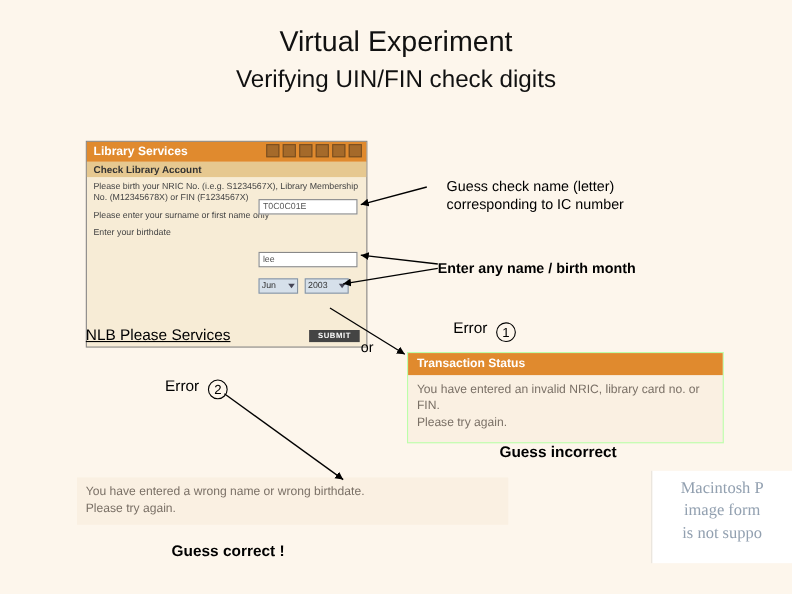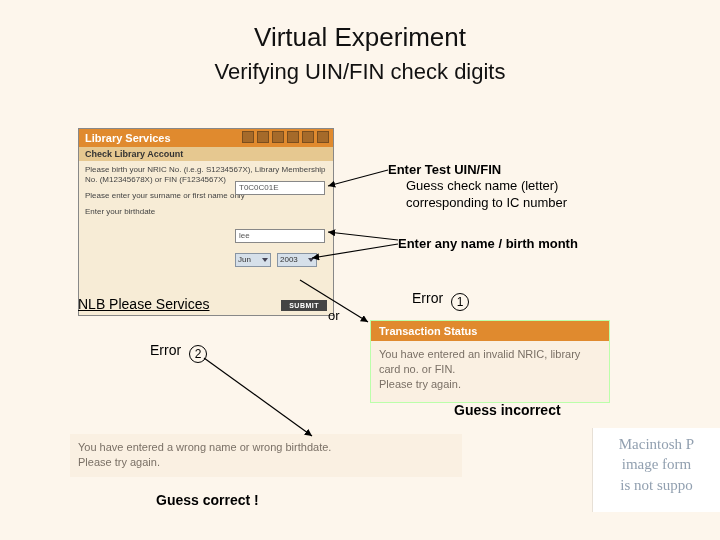--- a/index.html
+++ b/index.html
@@ -160,21 +160,21 @@
     text-align: center;
     line-height: 16px;
     font-size: 12px;
     margin-left: 4px;
     vertical-align: -3px;
   }
 
   .trans-box {
     position: absolute;
     left: 370px; top: 320px;
-    width: 240px;
+    width: 288px;
     border: 1px solid #bfa;
     background: #faf0e2;
   }
   .trans-header {
     background: #e08a2e;
     color: #fff;
     font-size: 11px;
     font-weight: bold;
     padding: 4px 8px;
   }
@@ -258,21 +258,20 @@
     <div class="blk">Enter your birthdate</div>
   </div>
   <div class="field-right fld-nric">T0C0C01E</div>
   <div class="field-right fld-name">lee</div>
   <div class="sel month">Jun</div>
   <div class="sel year">2003</div>
   <div class="submit-btn">SUBMIT</div>
 </div>
 
 <div class="ann ann-nric">
-  <div class="bold">Enter Test UIN/FIN</div>
   <div class="sub">Guess check name (letter)</div>
   <div class="sub">corresponding to IC number</div>
 </div>
 
 <div class="ann ann-name">Enter any name / birth month</div>
 
 <a class="nlb-label">NLB Please Services</a>
 
 <div class="or">or</div>
 

